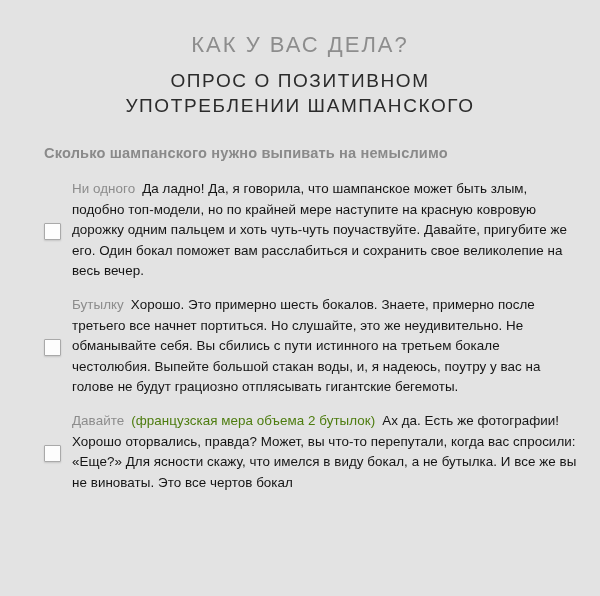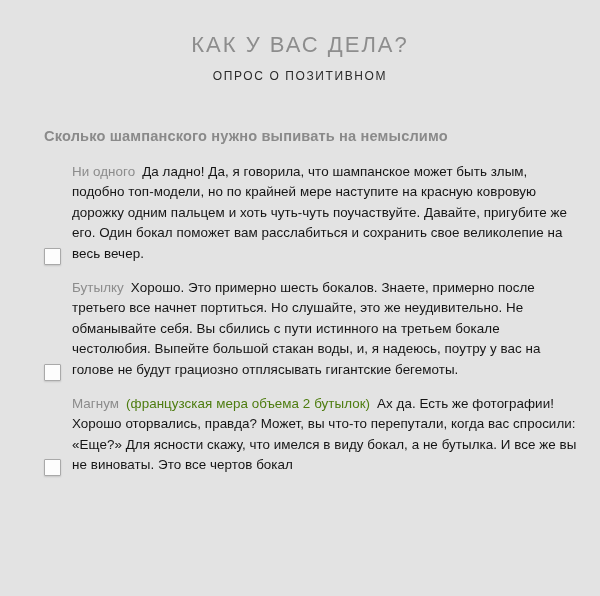--- a/index.html
+++ b/index.html
@@ -30,23 +30,23 @@
   .main-title {
     font-size: 22px;
     font-weight: 400;
     color: #8d8d8d;
     letter-spacing: 2.0px;
     line-height: 1.1;
     margin: 0;
     white-space: nowrap;
   }
   .subtitle {
-    margin: 16px;
+    margin: 0;
     margin-top: 12px;
-    font-size: 12px;
+    font-size: 19px;
     font-weight: 400;
     color: #2b2b2b;
     letter-spacing: 1.6px;
     line-height: 1.28;
   }
   .subtitle .sub-line {
     display: block;
     white-space: nowrap;
   }
 
@@ -64,21 +64,21 @@
     display: block;
     white-space: nowrap;
   }
 
   
   .options {
     padding: 15px 20px 0 44px;
   }
   .option {
     display: flex;
-    align-items: flex-end;
+    align-items: center;
     margin-bottom: 13px;
   }
   .checkbox {
     flex: 0 0 auto;
     width: 17px;
     height: 17px;
     margin-top: 3px;
     margin-right: 11px;
     background: #fdfdfd;
     border: 1px solid #a9a9a9;
@@ -104,20 +104,21 @@
 </style>
 </head>
 <body>
 
 <div class="page">
 
   <div class="title-block">
     <h1 class="main-title">КАК У ВАС ДЕЛА?</h1>
     <h2 class="subtitle">
       <span class="sub-line">ОПРОС О ПОЗИТИВНОМ</span>
+      <span class="sub-line">УПОТРЕБЛЕНИИ ШАМПАНСКОГО</span>
     </h2>
   </div>
 
   <p class="question">
     <span class="q-line">Сколько шампанского нужно выпивать на немыслимо</span>
   </p>
 
   <div class="options">
 
     <div class="option">
@@ -131,18 +132,18 @@
     <div class="option">
       <span class="checkbox"></span>
       <span class="option-text">
         <span class="option-label">Бутылку</span><span class="option-body">Хорошо. Это примерно шесть бокалов. Знаете, примерно после третьего все начнет портиться. Но слушайте, это же неудивительно. Не обманывайте себя. Вы сбились с пути истинного на третьем бокале честолюбия. Выпейте большой стакан воды, и, я надеюсь, поутру у вас на голове не будут грациозно отплясывать гигантские бегемоты.</span>
       </span>
     </div>
 
     <div class="option">
       <span class="checkbox"></span>
       <span class="option-text">
-        <span class="option-label">Магнум</span><span class="option-note">(французская мера объема 2 бутылок)</span><span class="option-body">Ах да. Есть же фотографии! Хорошо оторвались, правда? Может, вы что-то перепутали, когда вас спросили: «Еще?» Для ясности скажу, что имелся в виду бокал, а не бутылка. И все же вы не виноваты. Это все чертов бокал</span>
+        <span class="option-label">Давайте</span><span class="option-note">(французская мера объема 2 бутылок)</span><span class="option-body">Ах да. Есть же фотографии! Хорошо оторвались, правда? Может, вы что-то перепутали, когда вас спросили: «Еще?» Для ясности скажу, что имелся в виду бокал, а не бутылка. И все же вы не виноваты. Это все чертов бокал</span>
       </span>
     </div>
 
   </div>
 </div>
 
 </body></html>

